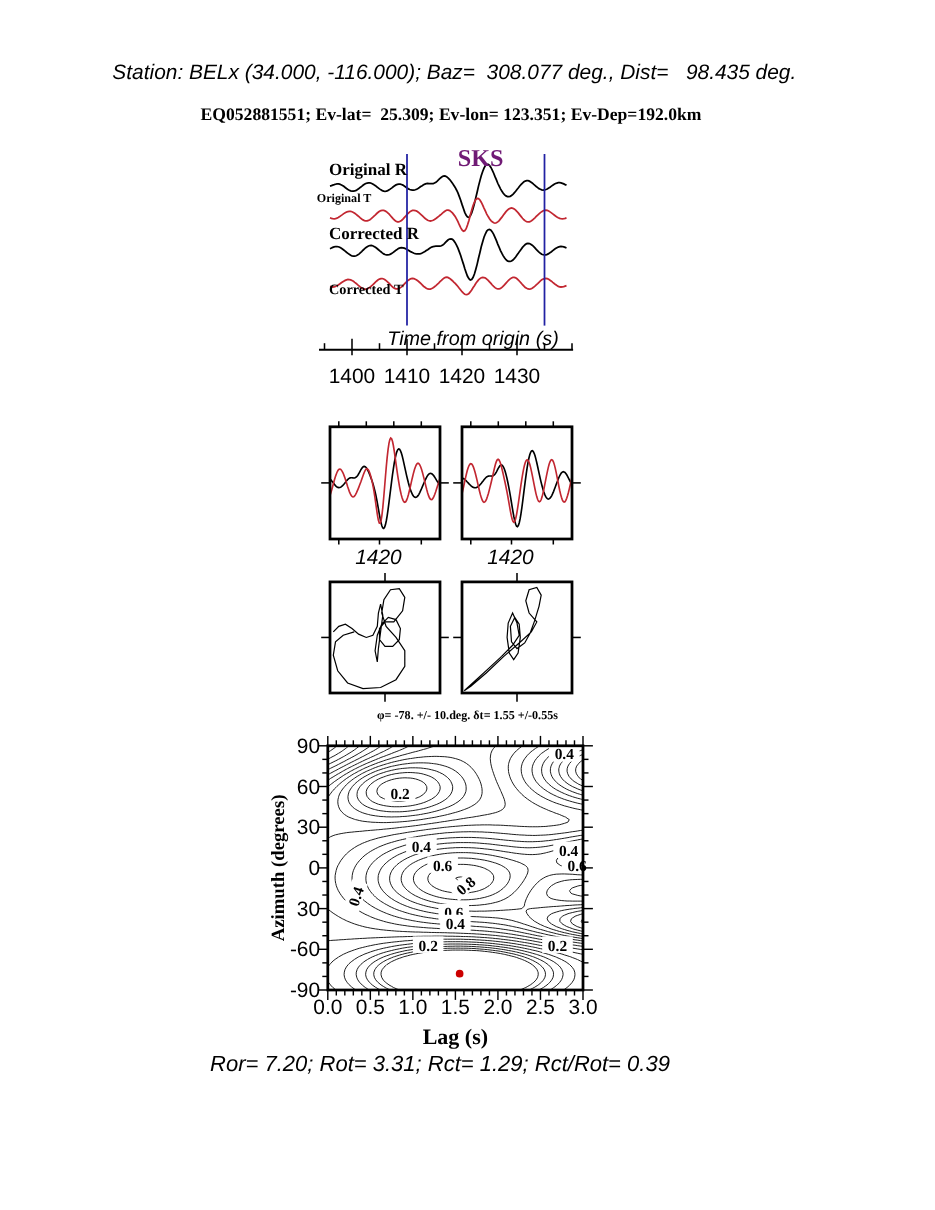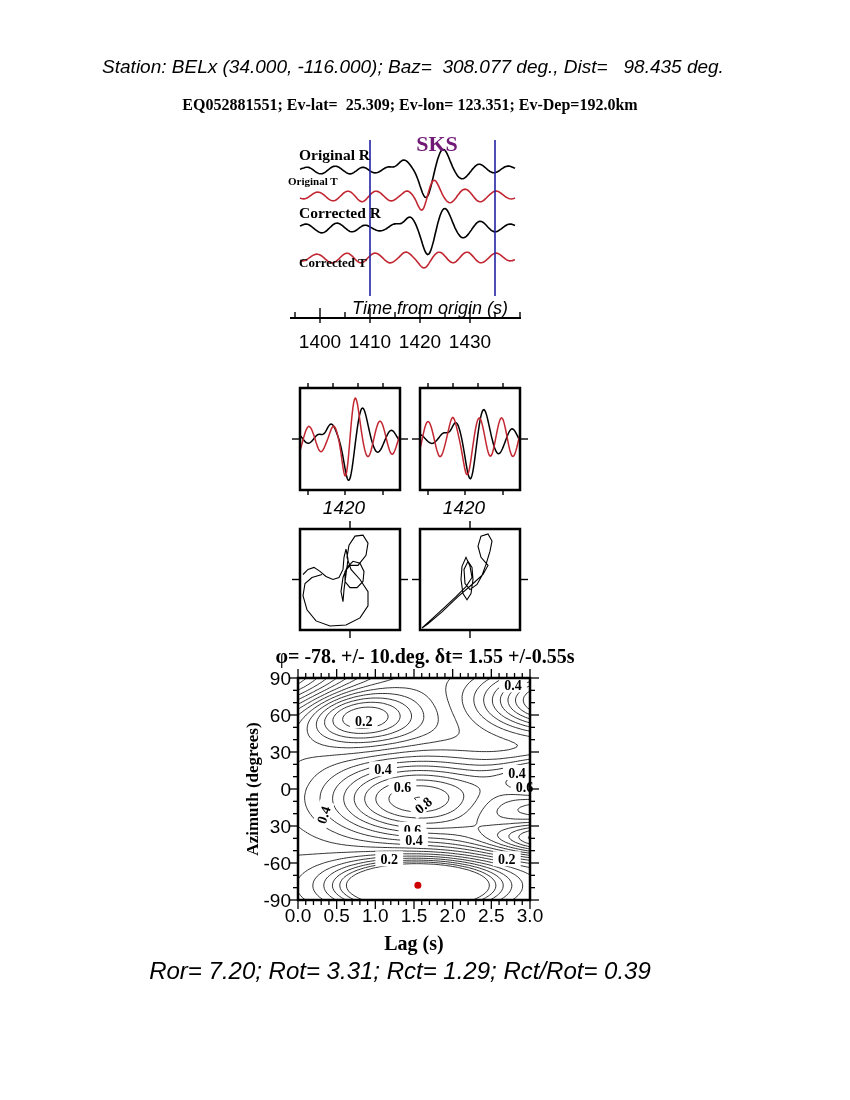--- a/index.html
+++ b/index.html
@@ -264,19 +264,19 @@
 <div class="lbl serifb" style="left:299px;top:147px;font-size:15.5px;">Original R</div>
 <div class="lbl serifb" style="left:288px;top:176px;font-size:11px;">Original T</div>
 <div class="lbl serifb" style="left:299px;top:205px;font-size:15.5px;">Corrected R</div>
 <div class="lbl serifb" style="left:299px;top:224px;font-size:13px;margin-top:32px;">Corrected T</div>
 
 <div class="lbl sans ctr" style="left:430px;top:299px;font-size:18px;">Time from origin (s)</div>
 
 <div class="lbl sans ctr" style="left:344px;top:498px;font-size:19px;">1420</div>
 <div class="lbl sans ctr" style="left:464px;top:498px;font-size:19px;">1420</div>
 
-<div class="lbl serifb ctr" style="left:425px;top:646px;font-size:20px;">φ= -78. +/- 10.deg. δt= 1.55 +/-0.55s</div>
+<div class="lbl serifb ctr" style="left:425px;top:646px;font-size:11px;">φ= -78. +/- 10.deg. δt= 1.55 +/-0.55s</div>
 <div class="lbl serifb" style="left:253px;top:789px;font-size:17px;transform:translate(-50%,-50%) rotate(-90deg);">Azimuth (degrees)</div>
 <div class="lbl serifb ctr" style="left:414px;top:933px;font-size:20px;">Lag (s)</div>
 
-<div class="lbl sans ctr" style="left:400px;top:958px;font-size:24px;">Ror= 7.20; Rot= 3.31; Rct= 1.29; Rct/Rot= 0.39</div>
+<div class="lbl sans ctr" style="left:400px;top:958px;font-size:20px;">Ror= 7.20; Rot= 3.31; Rct= 1.29; Rct/Rot= 0.39</div>
 
 </div>
 
 </body></html>

